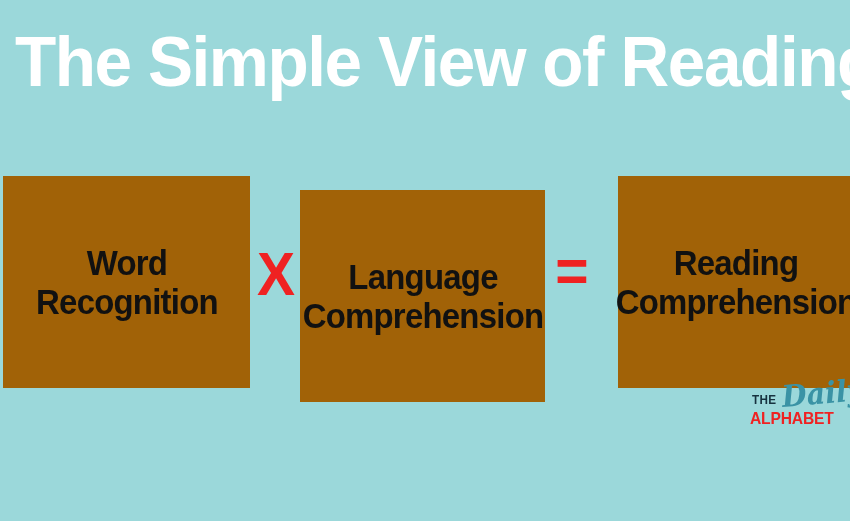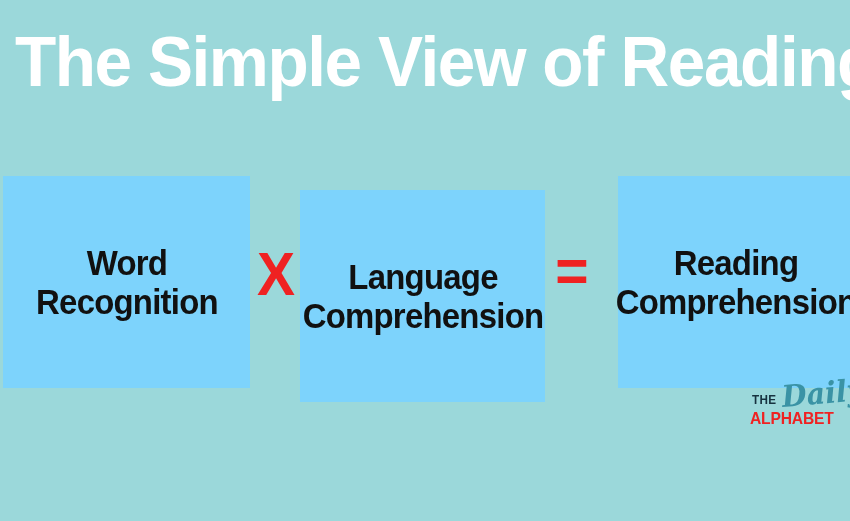--- a/index.html
+++ b/index.html
@@ -46,21 +46,21 @@
     left: 0;
     top: 176px;
     width: 850px;
     height: 212px;
   }
 
   .eq-box {
     position: absolute;
     top: 0;
     height: 212px;
-    background: #7dd3fc;
+    background: #a16207;
     box-sizing: border-box;
   }
 
   .eq-box.box-1 { left: 3px;   width: 247px; }
   .eq-box.box-2 { left: 300px; width: 245px; margin-top: 14px; }
   .eq-box.box-3 { left: 618px; width: 236px; }
 
   .box-text {
     position: absolute;
     left: 50%;

